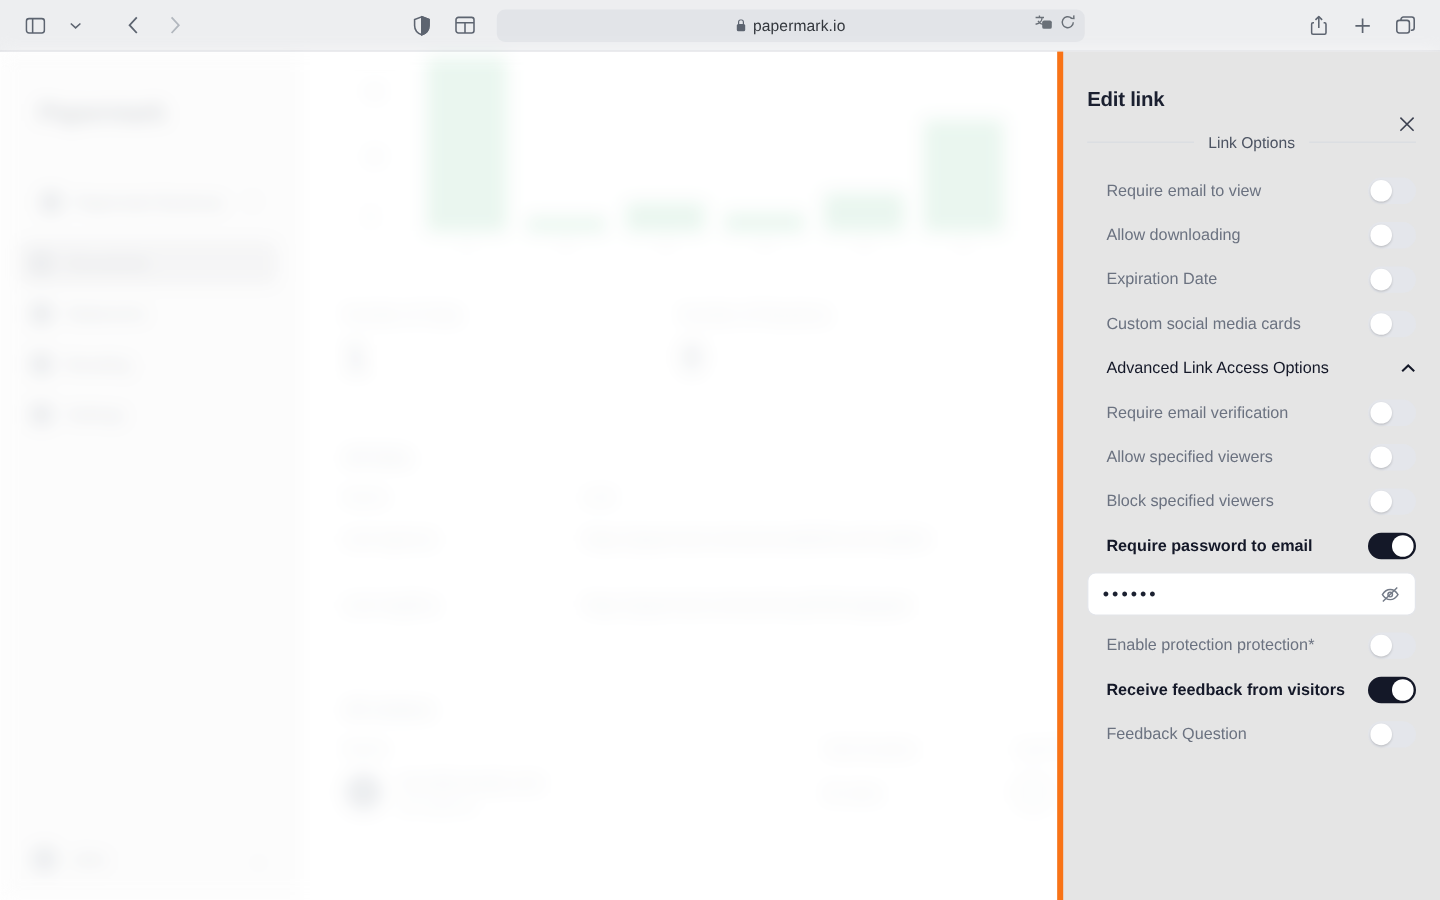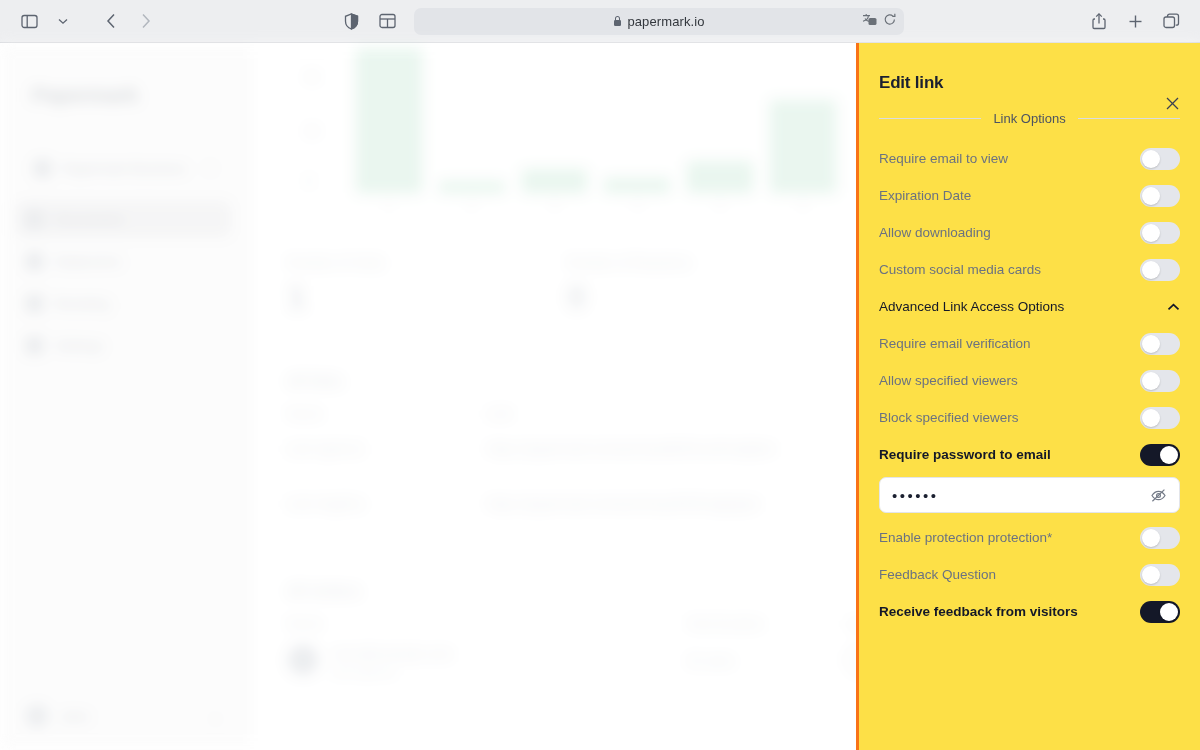--- a/index.html
+++ b/index.html
@@ -102,43 +102,43 @@
   .visitors-sect { position: absolute; left: 40px; top: 540px; width: 760px; }
   .v-row { display: flex; align-items: center; height: 58px; }
   .v-av { width: 30px; height: 30px; border-radius: 50%; background: #dcdfe3; margin-right: 14px; }
   .v-name { font-size: 13px; color: #dcdfe3; }
   .v-sub { font-size: 11px; color: #e4e7ea; margin-top: 3px; }
   .v-col { font-size: 13px; color: #dcdfe3; }
   .v-circle { width: 26px; height: 26px; border-radius: 50%; border: 2px solid #e2e5e8; }
 
   
   .panel {
-    position: absolute; top: 43px; right: 0; width: 344px; height: 707px;
-    background: #fde047; border-left: 3px solid #f97316;
+    position: absolute; top: 43px; right: 0; width: 319px; height: 707px;
+    background: #e5e5e5; border-left: 5px solid #f97316;
     padding: 22px 20px 0 20px;
   }
   .panel-close {
     position: absolute; top: 50px; right: 18px; width: 20px; height: 20px;
     display: flex; align-items: center; justify-content: center;
     color: #3c4150; cursor: pointer;
   }
   .panel-title { font-size: 17px; font-weight: 700; color: #1b2030; letter-spacing: -.2px; margin-top: 8px; }
   .panel-desc { font-size: 13px; color: #5f6575; line-height: 1.45; margin-top: 9px; width: 340px; }
   .divider-row {
     display: flex; align-items: center; gap: 12px; margin-top: 18px;
   }
   .divider-row .line { flex: 1; height: 1px; background: #d9dce2; }
   .divider-row .dv-label { font-size: 13px; color: #4c5362; white-space: nowrap; }
 
   .opt-list { margin-top: 14px; }
   .opt-row {
     display: flex; align-items: center; justify-content: space-between;
     height: 37px;
   }
-  .opt-label { font-size: 13.5px; color: #6b7280; }
+  .opt-label { font-size: 13.5px; color: #6b7280; margin-left: 16px; }
   .opt-row.on .opt-label { color: #141828; font-weight: 700; }
   .opt-row.section .opt-label { color: #141828; font-weight: 400; }
 
   .toggle {
     width: 40px; height: 22px; border-radius: 11px; background: #e4e6eb;
     position: relative; flex: none; cursor: pointer;
   }
   .toggle .knob {
     position: absolute; top: 2px; left: 2px; width: 18px; height: 18px;
     border-radius: 50%; background: #ffffff;
@@ -386,28 +386,28 @@
 
       <div class="opt-row">
         <span class="opt-label">Require email to view</span>
         <span class="toggle">
             <span class="knob"></span>
           </span>
       </div>
 
 
       <div class="opt-row">
+        <span class="opt-label">Allow downloading</span>
+        <span class="toggle">
+            <span class="knob"></span>
+          </span>
+      </div>
+
+      <div class="opt-row">
         <span class="opt-label">Expiration Date</span>
-        <span class="toggle">
-            <span class="knob"></span>
-          </span>
-      </div>
-
-      <div class="opt-row">
-        <span class="opt-label">Allow downloading</span>
         <span class="toggle">
             <span class="knob"></span>
           </span>
       </div>
 
       <div class="opt-row">
         <span class="opt-label">Custom social media cards</span>
         <span class="toggle">
             <span class="knob"></span>
           </span>
@@ -461,29 +461,29 @@
         </span>
       </div>
 
       <div class="opt-row">
         <span class="opt-label">Enable protection protection*</span>
         <span class="toggle">
             <span class="knob"></span>
           </span>
       </div>
 
-      <div class="opt-row">
-        <span class="opt-label">Feedback Question</span>
-        <span class="toggle">
-            <span class="knob"></span>
-          </span>
-      </div>
-
       <div class="opt-row on">
         <span class="opt-label">Receive feedback from visitors</span>
         <span class="toggle on">
             <span class="knob"></span>
           </span>
       </div>
+
+      <div class="opt-row">
+        <span class="opt-label">Feedback Question</span>
+        <span class="toggle">
+            <span class="knob"></span>
+          </span>
+      </div>
     </div>
 
   </div>
 </div>
 
 </body></html>

